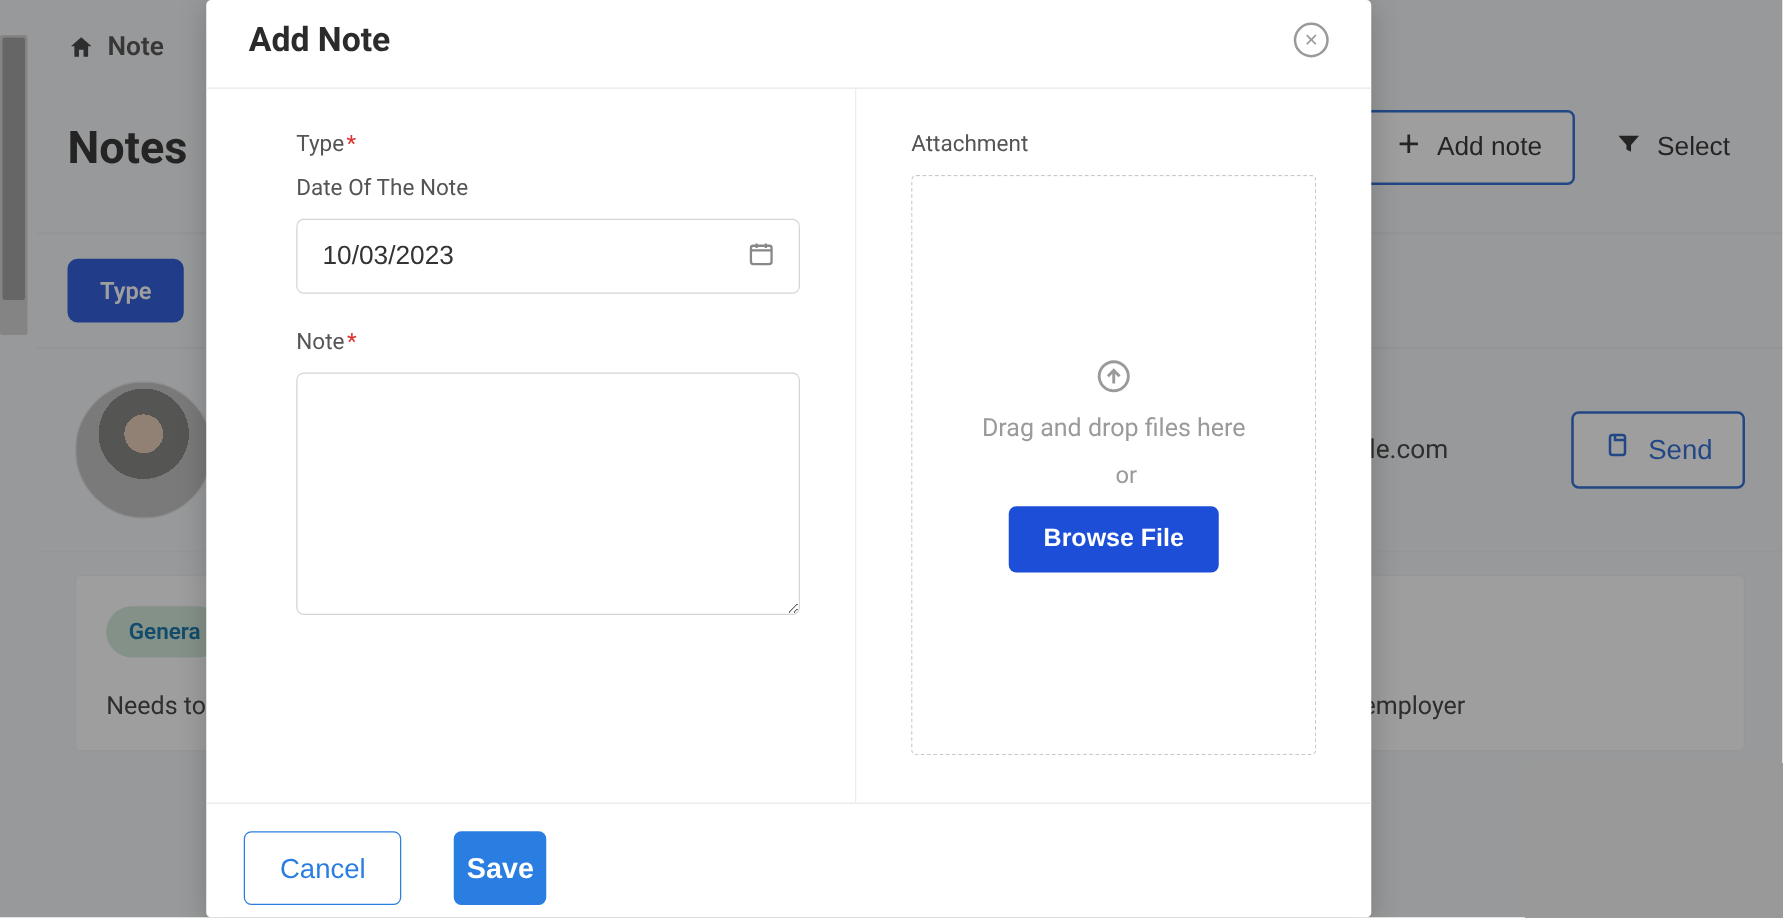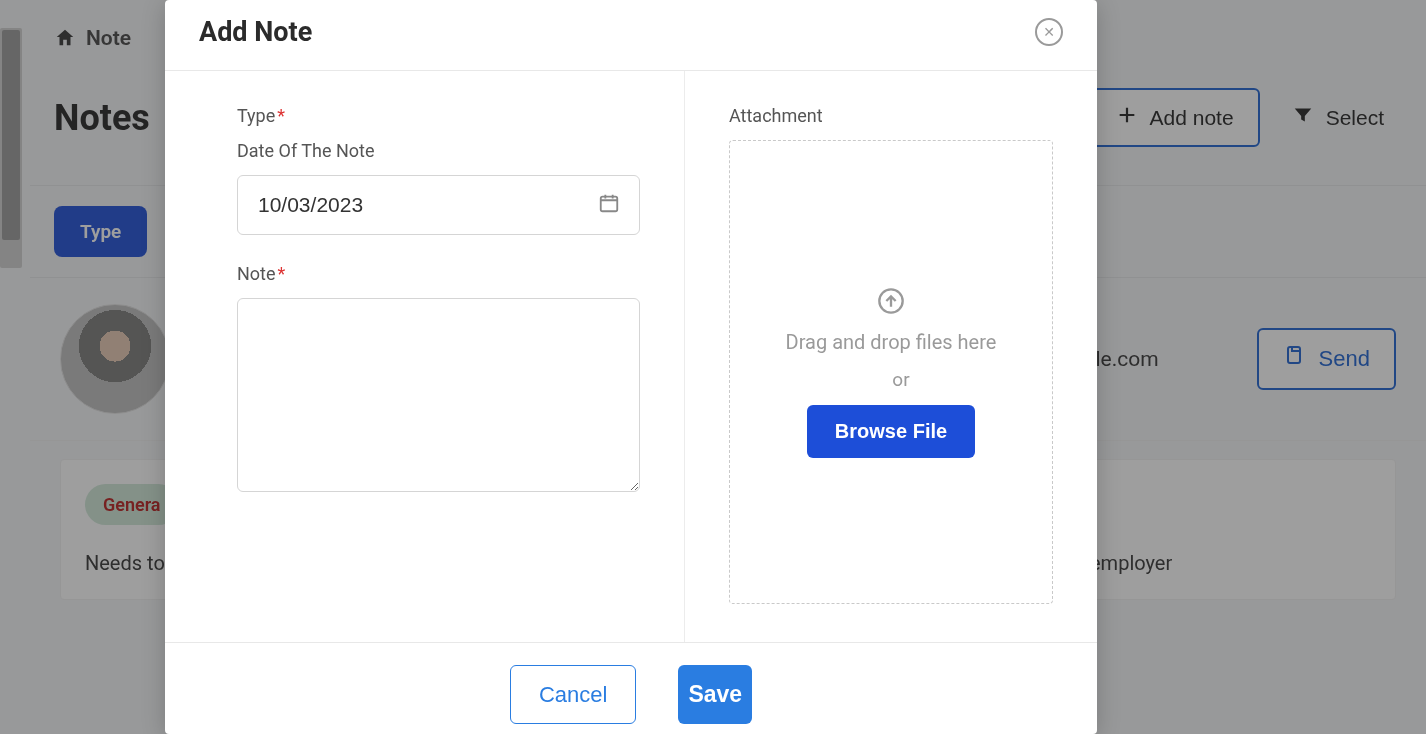--- a/index.html
+++ b/index.html
@@ -146,21 +146,21 @@
   .note-card {
     margin: 18px 30px;
     padding: 24px;
     border: 1px solid #f0f0f0;
     border-radius: 4px;
     background: #fff;
   }
   .tag-general {
     display: inline-block;
     background: #cfe8d8;
-    color: #b91c1c;
+    color: #0369a1;
     font-weight: 600;
     font-size: 18px;
     padding: 10px 18px;
     border-radius: 22px;
   }
   .note-text {
     display: block;
     margin-top: 26px;
     font-size: 20px;
     color: #333;
@@ -321,21 +321,20 @@
     font-weight: 500;
     padding: 15px 28px;
     border-radius: 6px;
     cursor: pointer;
   }
 
   .modal-footer {
     border-top: 1px solid #e8e8e8;
     padding: 22px 30px 10px 30px;
     display: flex;
-    justify-content: center;
     gap: 42px;
   }
 </style>
 </head>
 <body>
 
 <div class="page">
 
   <div class="scrollbar-track">
     <div class="scrollbar-thumb"></div>

